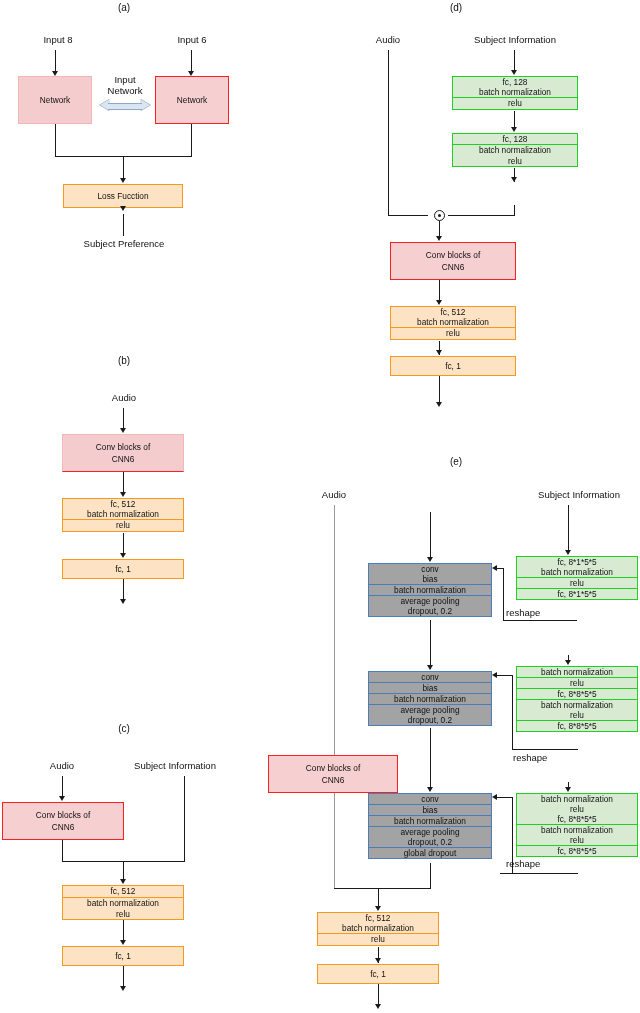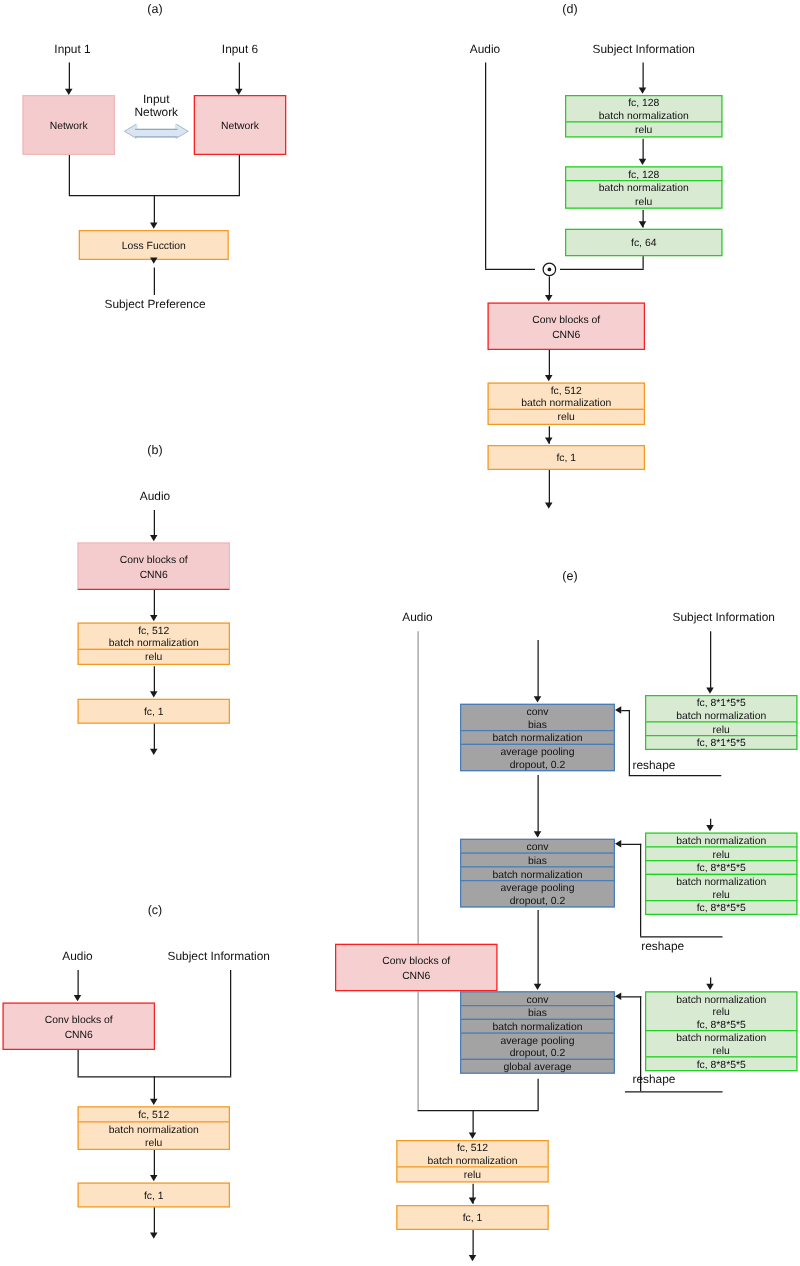--- a/index.html
+++ b/index.html
@@ -58,21 +58,21 @@
   .dblarrow .hlo{position:absolute;top:0;left:0;width:0;height:0;border-top:6.5px solid transparent;border-bottom:6.5px solid transparent;border-right:10px solid #8fa8c8;}
   .dblarrow .hro{position:absolute;top:0;right:0;width:0;height:0;border-top:6.5px solid transparent;border-bottom:6.5px solid transparent;border-left:10px solid #8fa8c8;}
 </style>
 </head>
 <body>
 
 <div class="canvas">
 
   <div class="abs cap" style="left:100px;top:2px;width:48px;">(a)</div>
 
-  <div class="abs lbl" style="left:28px;top:34px;width:60px;">Input 1</div>
+  <div class="abs lbl" style="left:28px;top:34px;width:60px;">Input 8</div>
   <div class="abs lbl" style="left:162px;top:34px;width:60px;">Input 6</div>
 
   <div class="abs vline" style="left:55px;top:50px;height:23px;"></div>
   <div class="abs arrowdn" style="left:52px;top:71px;"></div>
 
   <div class="abs vline" style="left:191px;top:50px;height:23px;"></div>
   <div class="abs arrowdn" style="left:188px;top:71px;"></div>
 
   <div class="abs box redsoft" style="left:18px;top:76px;width:74px;height:48px;">
     <div class="row">Network</div>
@@ -207,23 +207,20 @@
     </div>
     <div class="seg green" style="height:23px;margin-top:-1px;">
       <div class="row">batch normalization</div>
       <div class="row">relu</div>
     </div>
   </div>
 
   <div class="abs vline" style="left:514px;top:168px;height:14px;"></div>
   <div class="abs arrowdn" style="left:511px;top:177px;"></div>
 
-  <div class="abs seg green" style="left:452px;top:183px;width:126px;height:22px;">
-    <div class="row">fc, 64</div>
-  </div>
 
   <div class="abs vline" style="left:514px;top:205px;height:10px;"></div>
   <div class="abs hline" style="left:448px;top:215px;width:67px;"></div>
 
   <div class="abs mulnode" style="left:434px;top:210px;">
       <i></i>
     </div>
 
   <div class="abs vline" style="left:439px;top:221px;height:18px;"></div>
   <div class="abs arrowdn" style="left:436px;top:236px;"></div>
@@ -364,21 +361,21 @@
       <div class="row">bias</div>
     </div>
     <div class="seg blue" style="height:12px;margin-top:-1px;">
       <div class="row">batch normalization</div>
     </div>
     <div class="seg blue" style="height:22px;margin-top:-1px;">
       <div class="row">average pooling</div>
       <div class="row">dropout, 0.2</div>
     </div>
     <div class="seg blue" style="height:12px;margin-top:-1px;">
-      <div class="row">global average</div>
+      <div class="row">global dropout</div>
     </div>
   </div>
 
   <div class="abs arrowrt" style="left:492px;top:794px;transform:rotate(180deg);"></div>
   <div class="abs hline" style="left:497px;top:797px;width:16px;"></div>
   <div class="abs vline" style="left:512px;top:797px;height:76px;"></div>
   <div class="abs hline" style="left:500px;top:873px;width:78px;"></div>
   <div class="abs lbl" style="left:506px;top:858px;width:52px;text-align:left;">reshape</div>
 
   <div class="abs vline" style="left:568px;top:782px;height:8px;"></div>

